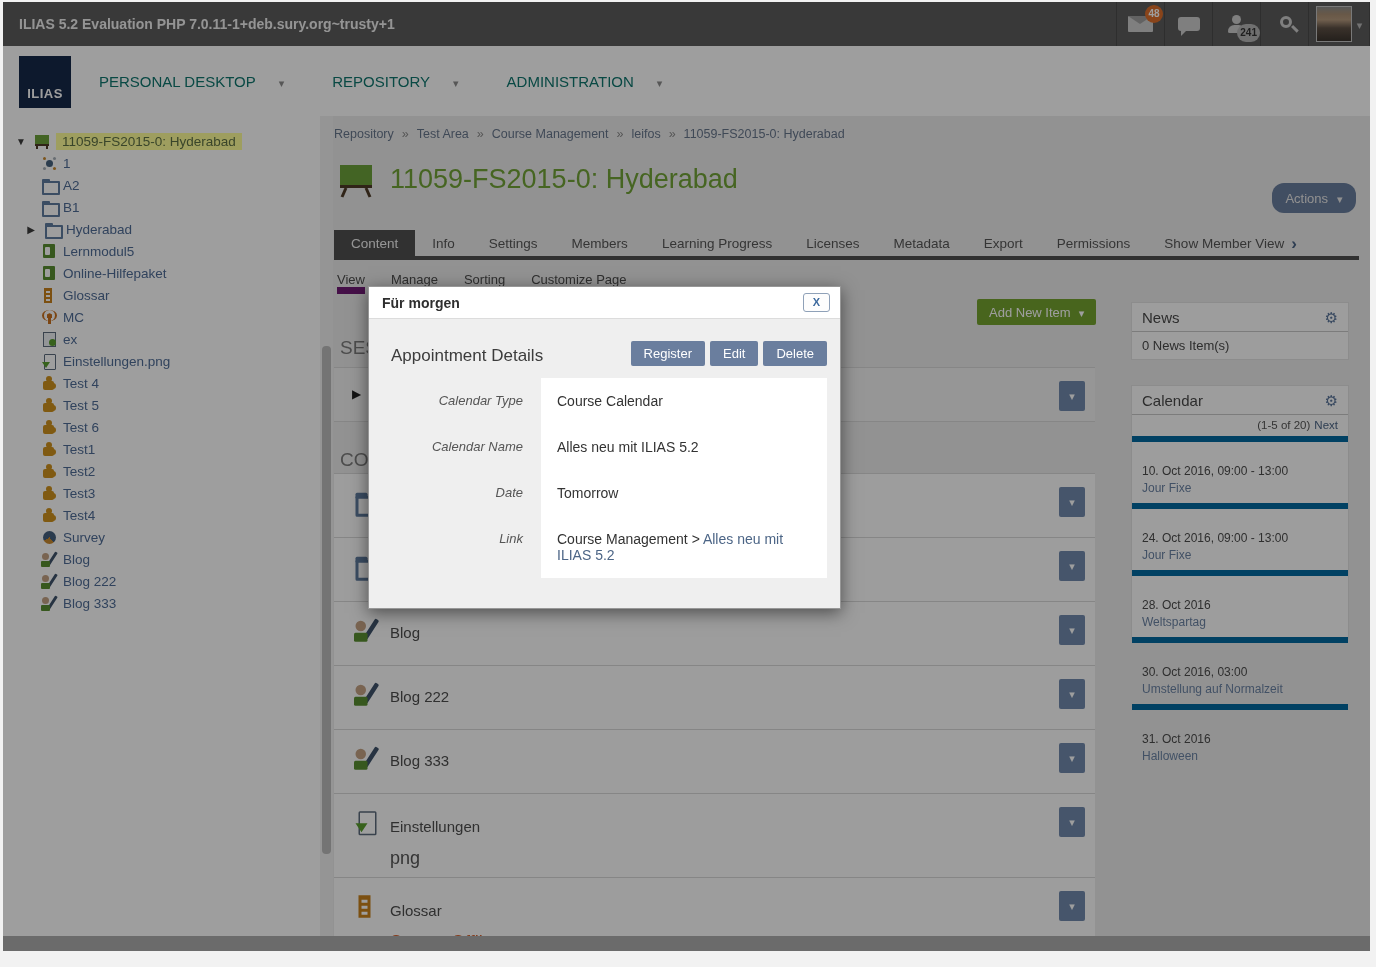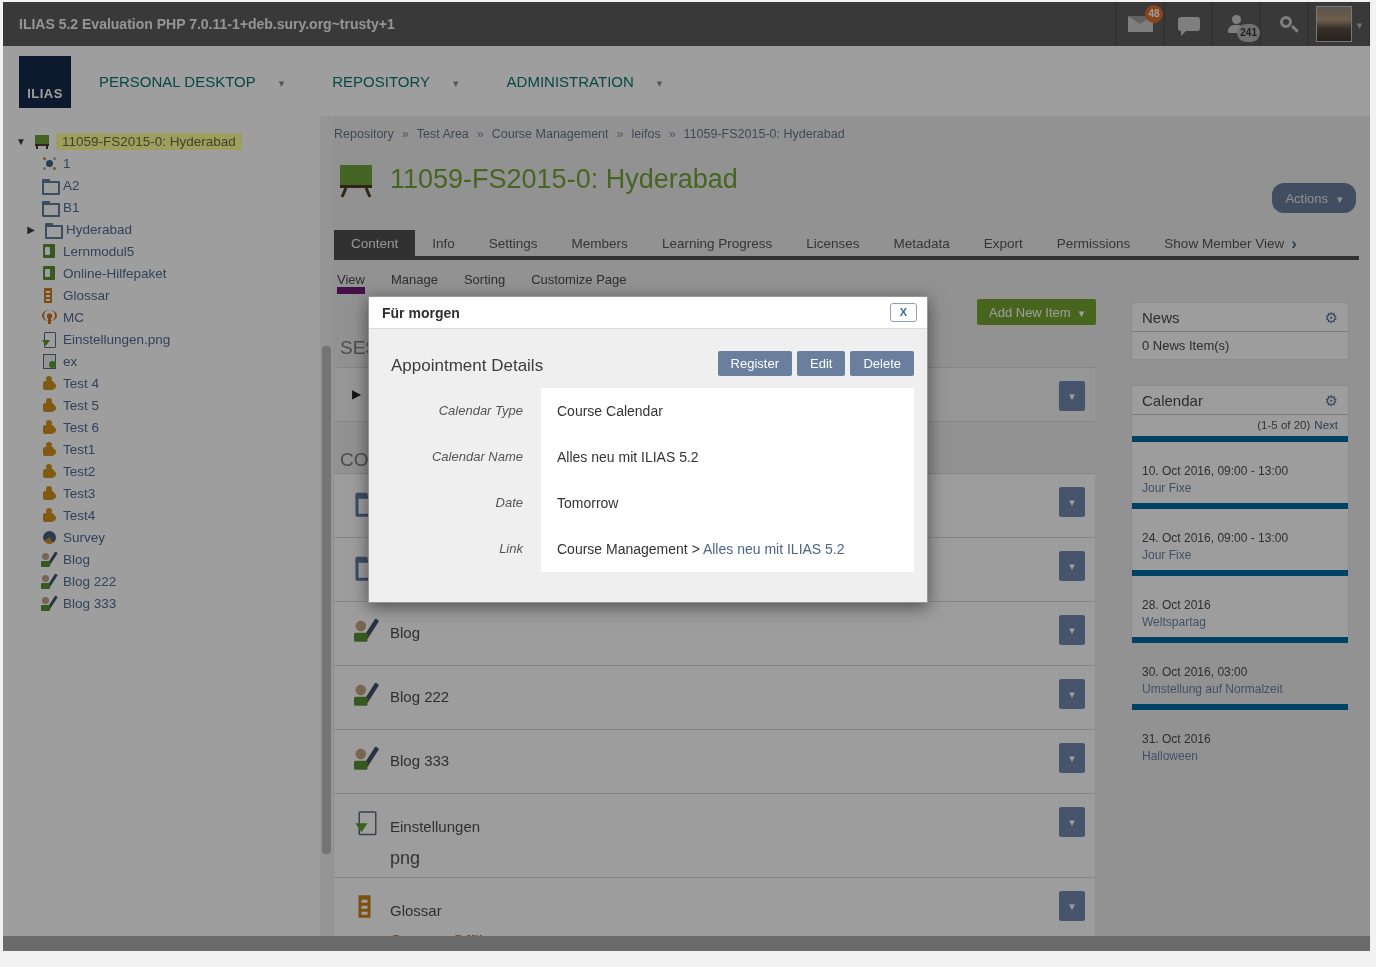--- a/index.html
+++ b/index.html
@@ -132,21 +132,21 @@
   .gear { color:#5c779c; font-size:15px; line-height:1; }
   .p-body { padding:6px 10px; font-size:13px; color:#4a4a4a; }
   .cal-pag { padding:4px 10px 5px; font-size:11.5px; color:#555; text-align:right; }
   .cal-pag .next { color:#4c6586; margin-left:4px; }
   .cal-entry { border-top:6px solid #0369a1; padding:21px 10px 6px; font-size:12px; line-height:17px; }
   .cal-date { color:#4c4c4c; }
   .cal-title { color:#6b83a4; }
 
   
   .overlay { position:absolute; inset:0; background:rgba(0,0,0,0.38); z-index:40; }
-  .modal { position:absolute; left:365px; top:294px; width:560px; z-index:50; background:#efefef;
+  .modal { position:absolute; left:365px; top:284px; width:473px; z-index:50; background:#efefef;
        border:1px solid #979797; box-shadow:0 4px 16px rgba(0,0,0,0.5); }
   .modal-head { background:#fff; border-bottom:1px solid #dcdcdc; padding:6px 10px 6px 13px;
        display:flex; justify-content:space-between; align-items:center; }
   .modal-title { font-size:14px; font-weight:bold; color:#2e2e2e; }
   .mclose { width:27px; height:19px; border:1px solid #8fa1b8; border-radius:3px; background:#fdfdfd;
        color:#3d6a9e; font-size:11px; font-weight:bold; text-align:center; line-height:16px; }
   .modal-body { padding:12px 13px 30px 0; }
   .mtop { display:flex; justify-content:space-between; align-items:flex-end; padding:10px 0 12px 22px; }
   .mheading { font-size:17px; color:#3c3c3c; }
   .mbtns { display:flex; gap:5px; }
@@ -237,26 +237,26 @@
           </li>
         <li class="trow child" data-interactable="true">
             <i class="ti ti-glossary" data-interactable="false"></i>
             <span>Glossar</span>
           </li>
         <li class="trow child" data-interactable="true">
             <i class="ti ti-mcast" data-interactable="false"></i>
             <span>MC</span>
           </li>
         <li class="trow child" data-interactable="true">
+            <i class="ti ti-ex" data-interactable="false"></i>
+            <span>ex</span>
+          </li>
+        <li class="trow child" data-interactable="true">
             <i class="ti ti-file" data-interactable="false"></i>
             <span>Einstellungen.png</span>
-          </li>
-        <li class="trow child" data-interactable="true">
-            <i class="ti ti-ex" data-interactable="false"></i>
-            <span>ex</span>
           </li>
         <li class="trow child" data-interactable="true">
             <i class="ti ti-test" data-interactable="false"></i>
             <span>Test 4</span>
           </li>
         <li class="trow child" data-interactable="true">
             <i class="ti ti-test" data-interactable="false"></i>
             <span>Test 5</span>
           </li>
         <li class="trow child" data-interactable="true">

